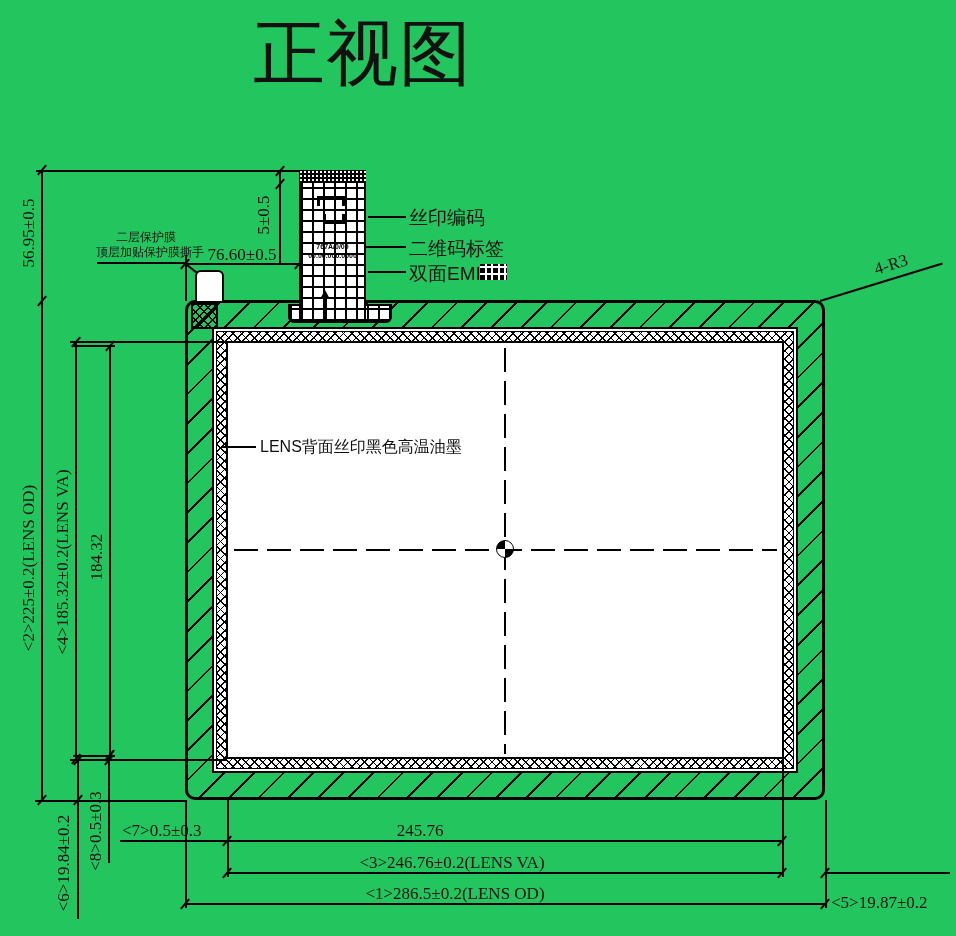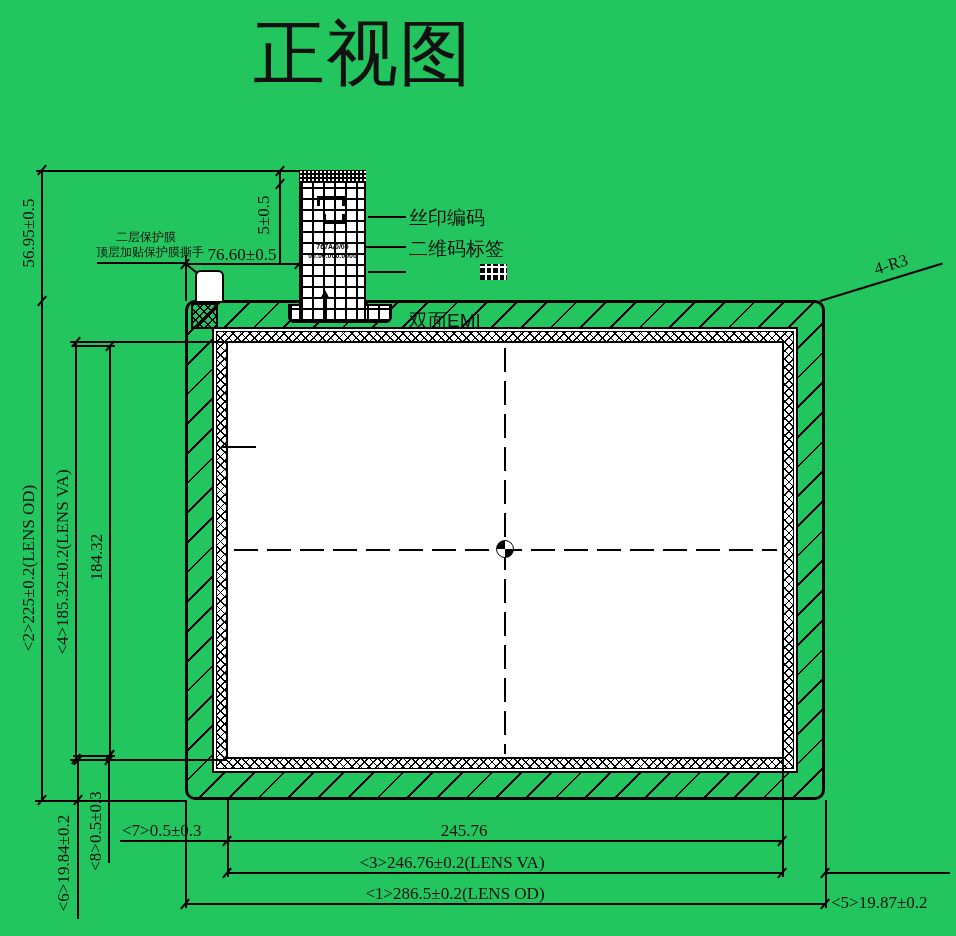--- a/index.html
+++ b/index.html
@@ -39,40 +39,41 @@
   <div class="box" style="left:212px;top:327px;width:586px;height:446px;border:2px solid #000;background:#fff;"></div>
   <div class="box xhatch" style="left:216px;top:331px;width:578px;height:438px;border:1.5px solid #000;"></div>
   <div class="box" style="left:226px;top:341px;width:558px;height:418px;border:2px solid #000;background:#fff;"></div>
 
   <div class="hl dash-h" style="left:234px;top:549px;width:543px;"></div>
   <div class="vl dash-v" style="left:504px;top:348px;height:406px;"></div>
   <div class="box" style="left:496px;top:540px;width:18px;height:18px;border:1.6px solid #000;border-radius:50%;
               background:conic-gradient(#fff 0 25%, #000 25% 50%, #fff 50% 75%, #000 75%);"></div>
 
   <div class="hl" style="left:222px;top:446px;width:34px;"></div>
+  <div class="cjk" style="left:260px;top:437px;font-size:16px;">LENS背面丝印黑色高温油墨</div>
 
   <div class="box grid" style="left:288px;top:304px;width:104px;height:19px;border:2px solid #000;background-color:#fff;z-index:4;border-radius:0 0 6px 6px;"></div>
   <div class="box grid" style="left:299px;top:170px;width:67px;height:153px;border:2px solid #000;background-color:#fff;z-index:5;"></div>
   <div class="box" style="left:299px;top:170px;width:67px;height:13px;background-color:#000;z-index:6;
               background-image:radial-gradient(#fff 0.8px, transparent 0.9px);background-size:4px 4px;"></div>
   <div class="box" style="left:317px;top:196px;width:28px;height:10px;border:3.5px solid #000;border-bottom:none;z-index:6;"></div>
   <div class="box" style="left:323px;top:214px;width:22px;height:10px;border:3.5px solid #000;border-top:none;z-index:6;"></div>
   <div class="box" style="left:299px;top:243px;width:67px;text-align:center;font-size:7px;line-height:8.5px;font-weight:700;z-index:6;">
     <div>767A/0/00</div>
     <div>00.00.000.0000</div>
   </div>
   <div class="box" style="left:320px;top:290px;width:0;height:0;border-left:5px solid transparent;border-right:5px solid transparent;border-bottom:9px solid #000;z-index:7;"></div>
   <div class="vl" style="left:324px;top:298px;height:24px;width:2.5px;z-index:7;"></div>
 
   <div class="hl" style="left:368px;top:216px;width:38px;"></div>
   <div class="cjk" style="left:409px;top:205px;font-size:19px;">丝印编码</div>
   <div class="hl" style="left:353px;top:246px;width:53px;"></div>
   <div class="cjk" style="left:409px;top:236px;font-size:19px;">二维码标签</div>
   <div class="hl" style="left:368px;top:271px;width:38px;"></div>
-  <div class="cjk" style="left:409px;top:261px;font-size:19px;margin-top:47px;">双面EMI</div>
+  <div class="cjk" style="left:409px;top:261px;font-size:19px;">双面EMI</div>
   <div class="box" style="left:480px;top:264px;width:27px;height:16px;background-color:#000;
               background-image:repeating-linear-gradient(90deg,transparent 0 4.5px,#fff 4.5px 6.5px),
                                repeating-linear-gradient(0deg,transparent 0 5px,#fff 5px 7px);"></div>
 
   <div class="box" style="left:195px;top:270px;width:29px;height:33px;border:2.5px solid #000;border-radius:6px 6px 0 0;background:#fff;z-index:4;"></div>
   <div class="box xhatch" style="left:191px;top:303px;width:27px;height:26px;border:2px solid #000;z-index:4;"></div>
   <div class="cjk" style="left:116px;top:229px;font-size:12px;">二层保护膜</div>
   <div class="cjk" style="left:96px;top:244px;font-size:12px;">顶层加贴保护膜撕手</div>
   <div class="hl" style="left:97px;top:262px;width:89px;"></div>
   <div class="hl" style="left:186px;top:263px;width:33px;transform:rotate(38deg);transform-origin:left top;"></div>
@@ -128,21 +129,21 @@
   <div class="vl" style="left:227px;top:800px;height:77px;"></div>
   <div class="vl" style="left:782px;top:759px;height:118px;"></div>
   <div class="vl" style="left:825px;top:800px;height:108px;"></div>
 
   <div class="hl" style="left:120px;top:840px;width:107px;"></div>
   <div class="dim" style="left:122px;top:822px;">&lt;7&gt;0.5±0.3</div>
 
   <div class="hl" style="left:227px;top:840px;width:555px;"></div>
   <div class="tk" style="left:227px;top:841px;"></div>
   <div class="tk" style="left:782px;top:841px;"></div>
-  <div class="dim dimc" style="left:464px;top:822px;">245.76</div>
+  <div class="dim dimc" style="left:420px;top:822px;">245.76</div>
 
   <div class="hl" style="left:227px;top:872px;width:555px;"></div>
   <div class="tk" style="left:227px;top:873px;"></div>
   <div class="tk" style="left:782px;top:873px;"></div>
   <div class="dim dimc" style="left:452px;top:854px;">&lt;3&gt;246.76±0.2(LENS VA)</div>
 
   <div class="hl" style="left:825px;top:872px;width:125px;"></div>
   <div class="tk" style="left:825px;top:873px;"></div>
   <div class="dim" style="left:831px;top:894px;">&lt;5&gt;19.87±0.2</div>
 

